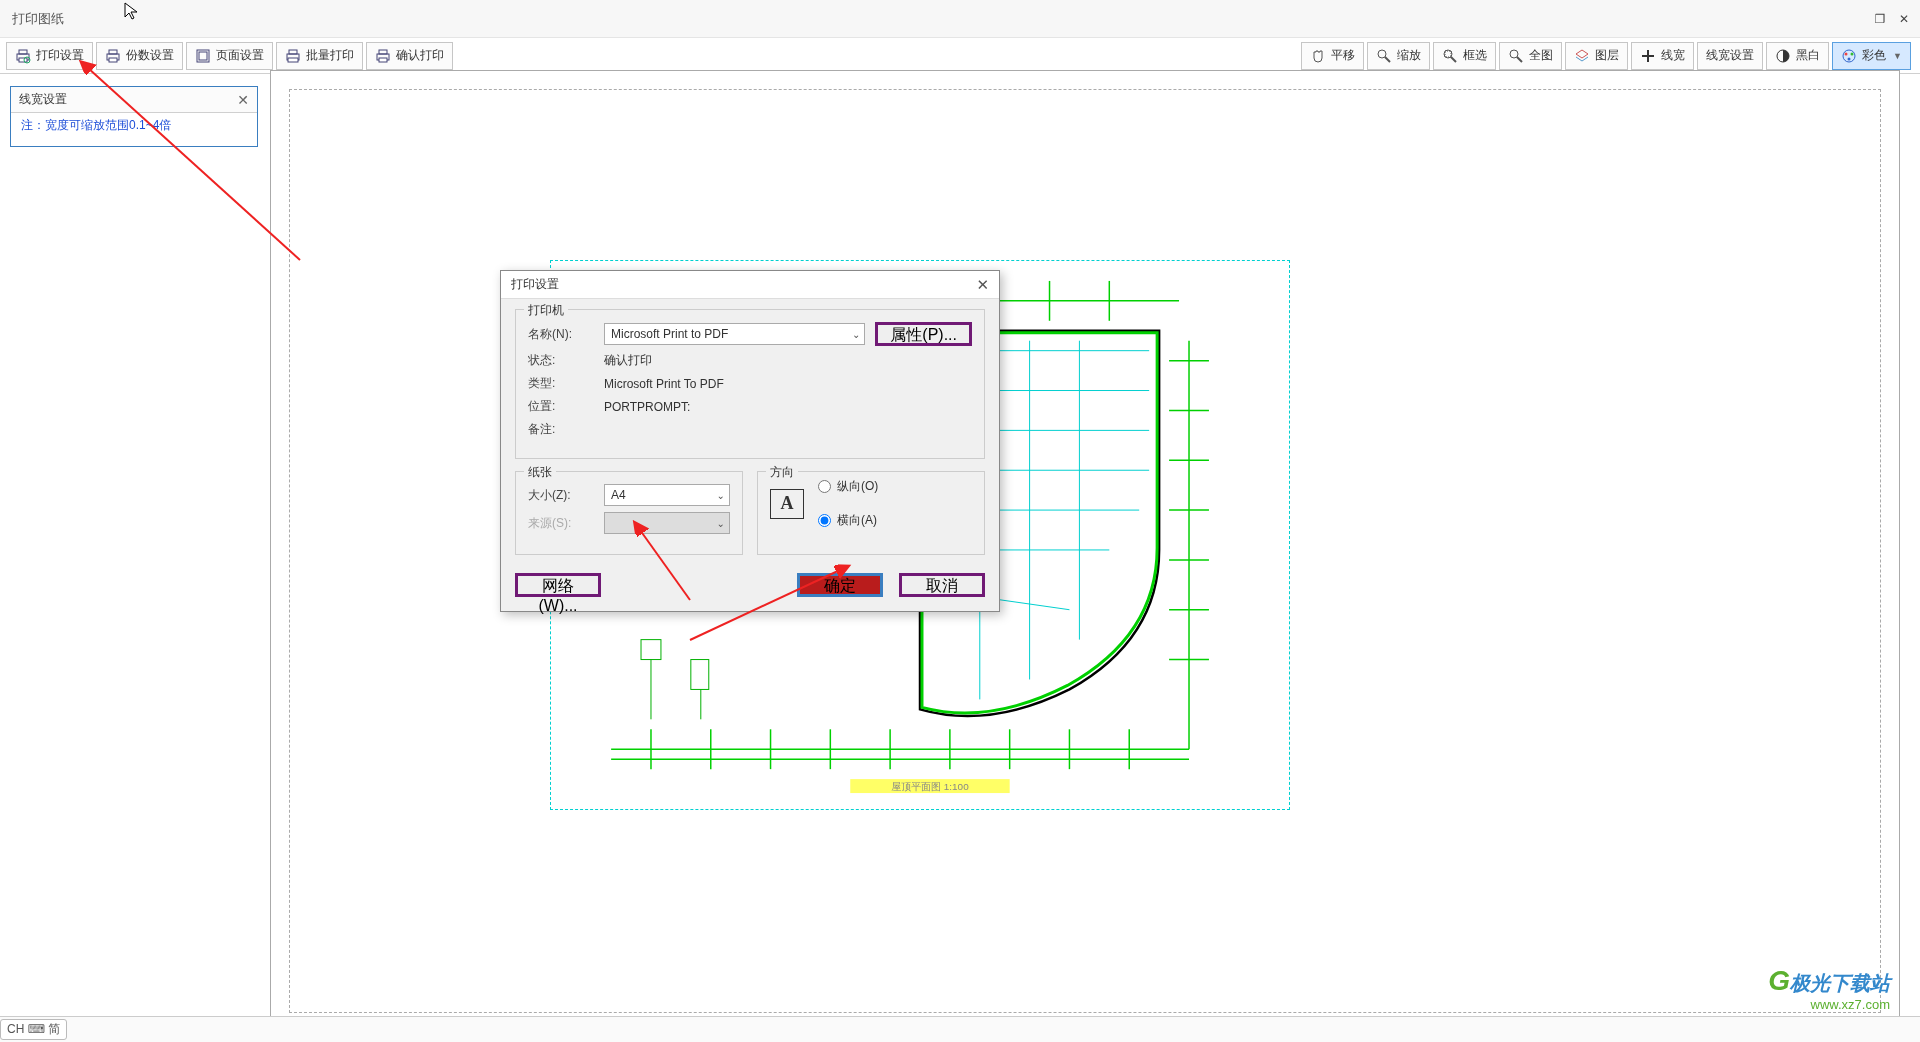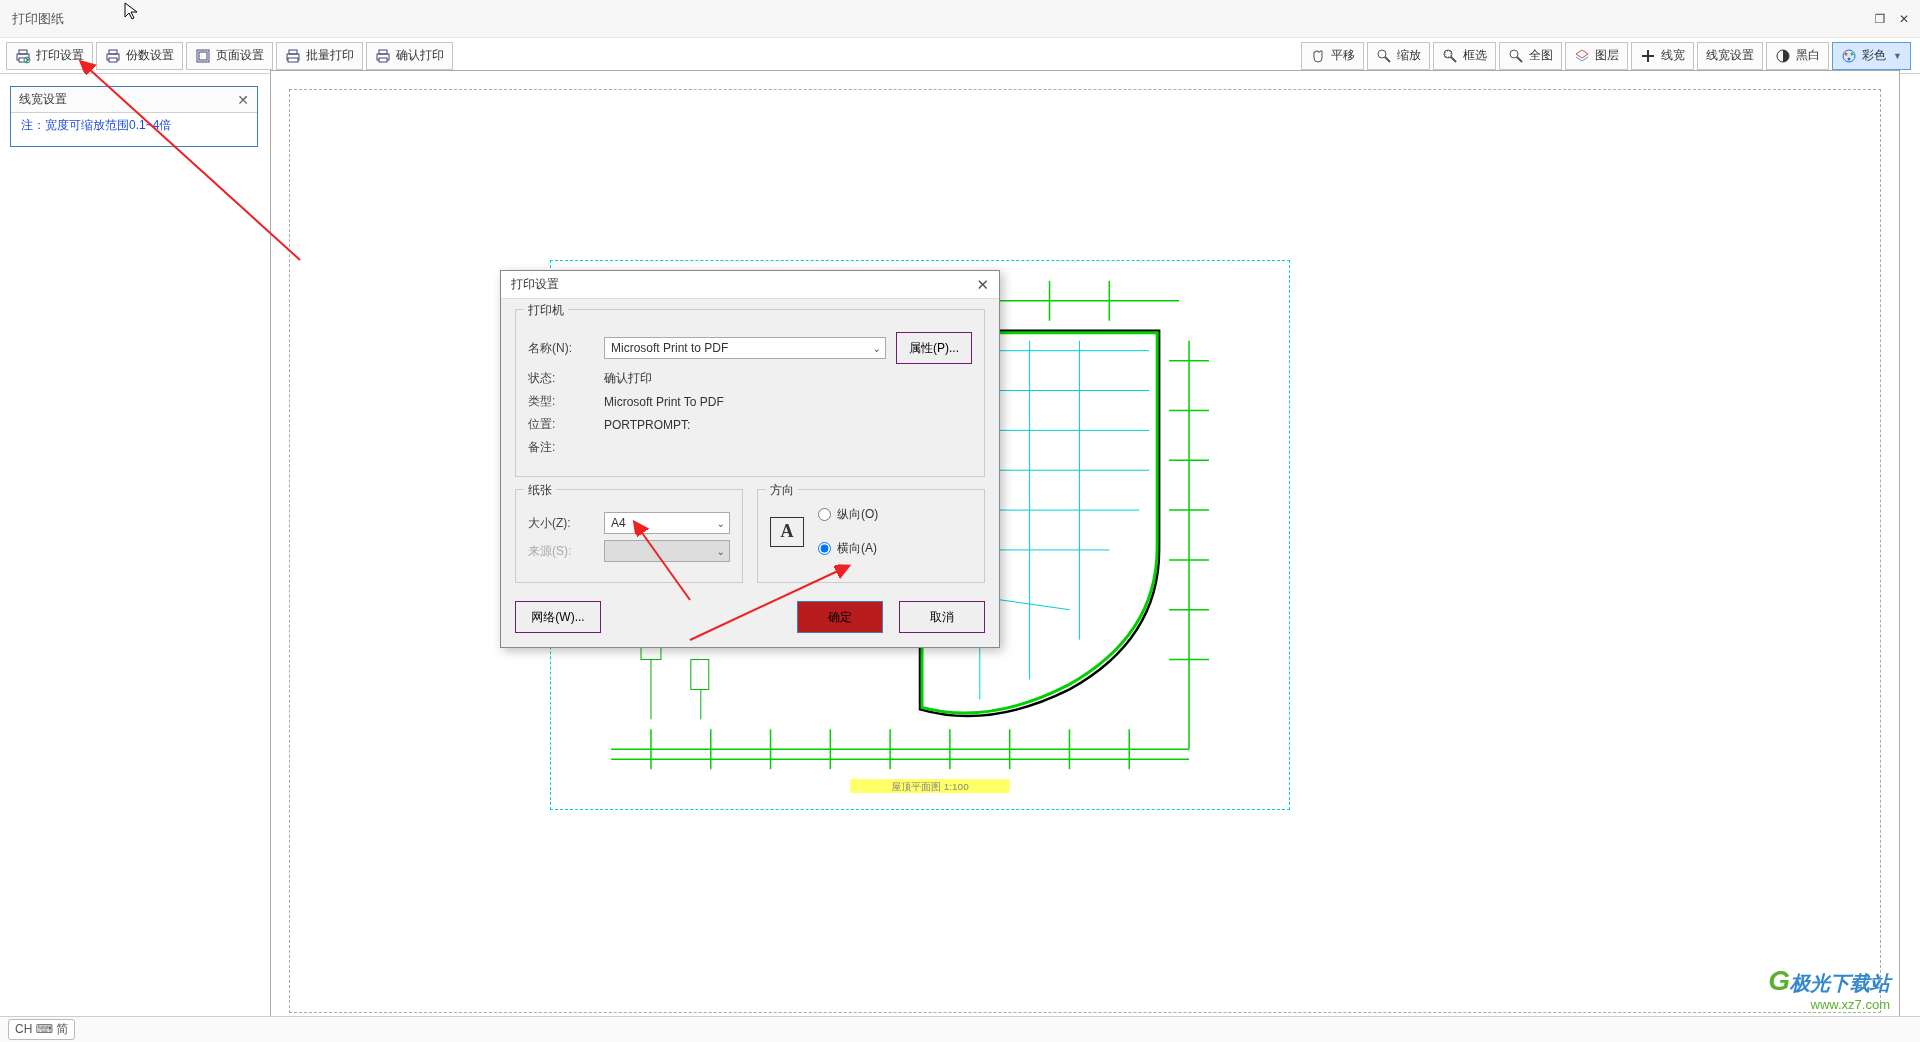--- a/index.html
+++ b/index.html
@@ -39,45 +39,45 @@
 .canvas-wrap { position: absolute; left: 270px; top: 70px; right: 20px; bottom: 10px; border: 1px solid #aaa; background: #fff; }
 .canvas-inner { position: absolute; left: 18px; top: 18px; right: 18px; bottom: 18px; border: 1px dashed #aaa; background: #fff; }
 .drawing { position: absolute; left: 260px; top: 170px; width: 740px; height: 550px; border: 1px dashed #00d0d0; }
 .drawing svg { width: 100%; height: 100%; }
 
 
 .dialog { position: absolute; left: 500px; top: 270px; width: 500px; background: #f0f0f0; border: 1px solid #888; box-shadow: 3px 3px 10px rgba(0,0,0,.25); }
 .dlg-title { height: 28px; background: #fff; border-bottom: 1px solid #ddd; display: flex; align-items: center; padding: 0 10px; font-size: 12px; }
 .dlg-title .x { margin-left: auto; color: #555; cursor: pointer; font-size: 15px; }
 .dlg-body { padding: 10px 14px; font-size: 12px; }
-.fieldset { border: 1px solid #ccc; padding: 16px 12px 14px; margin-bottom: 12px; position: relative; }
+.fieldset { border: 1px solid #ccc; padding: 6px 12px 14px; margin-bottom: 12px; position: relative; }
 .fieldset .legend { position: absolute; top: -8px; left: 8px; background: #f0f0f0; padding: 0 4px; color: #333; }
 .frow { display: flex; align-items: center; margin: 6px 0; gap: 10px; }
 .frow .flbl { width: 66px; color: #444; }
 .frow .fval { color: #333; }
 .select { height: 22px; border: 1px solid #aaa; background: #fff; padding: 0 18px 0 6px; display: flex; align-items: center; position: relative; flex: 1; }
 .select.disabled { background: #ddd; color: #888; }
 .select .caret { position: absolute; right: 4px; font-size: 10px; color: #555; }
-.btn { height: 32px; padding: 0 12px; border: 1px solid #701a75; background: #efefef; cursor: pointer; font-size: 12px; }
+.btn { height: 24px; padding: 0 12px; border: 3px solid #701a75; background: #efefef; cursor: pointer; font-size: 16px; }
 .btn.primary { border-color: #3a7ec0; background: #b91c1c; }
 .two-col { display: flex; gap: 14px; }
 .two-col > .fieldset { flex: 1; }
 .orient-box { display: flex; align-items: center; gap: 14px; }
 .orient-icon { width: 34px; height: 30px; border: 1px solid #333; display: flex; align-items: center; justify-content: center; font-size: 18px; font-weight: bold; font-family: serif; }
 .radios { display: flex; flex-direction: column; gap: 17px; }
 .radios label { display: flex; align-items: center; gap: 6px; cursor: pointer; }
 .dlg-foot { display: flex; justify-content: flex-end; gap: 16px; padding: 6px 0 4px; }
 .dlg-foot .btn { width: 86px; }
 .dlg-foot .left { margin-right: auto; width: 86px; }
 
 
 .arrow-line { position: absolute; stroke: #e22; stroke-width: 2; fill: #e22; pointer-events: none; }
 
 
-.statusbar { position: absolute; left: 0; right: 0; bottom: 0; height: 26px; border-top: 1px solid #ccc; background: #fafafa; display: flex; align-items: center; padding: 0 8px; gap: 12px; font-size: 12px; color: #555; }
+.statusbar { position: absolute; left: 0; right: 0; bottom: 0; height: 26px; border-top: 1px solid #ccc; background: #fafafa; display: flex; align-items: center; padding: 0 0; gap: 12px; font-size: 12px; color: #555; }
 .statusbar .stat-btn { border: 1px solid #bbb; padding: 1px 6px; border-radius: 3px; background: #fff; }
 
 
 .watermark { position: absolute; right: 30px; bottom: 30px; text-align: right; }
 .watermark .wm1 { color: #3388cc; font-size: 20px; font-style: italic; font-weight: bold; }
 .watermark .wm1 .g { color: #5cb030; font-size: 28px; }
 .watermark .wm2 { color: #5cb030; font-size: 13px; }
 
 </style>
 </head>

